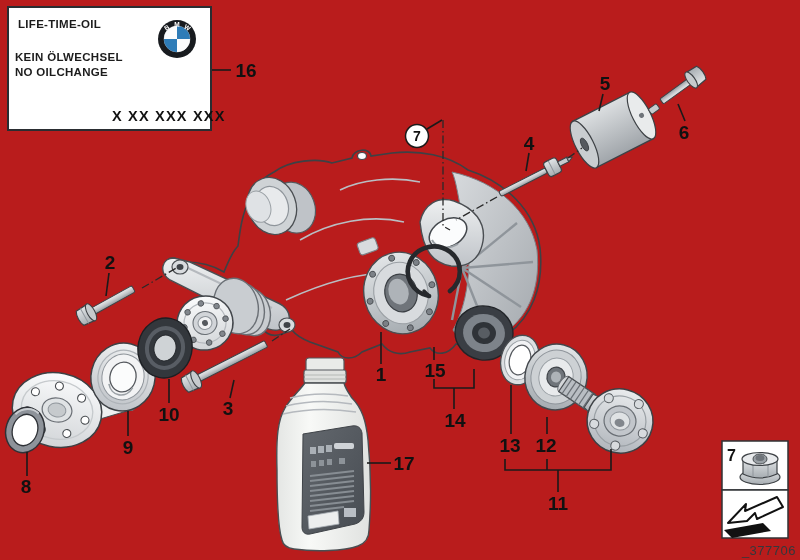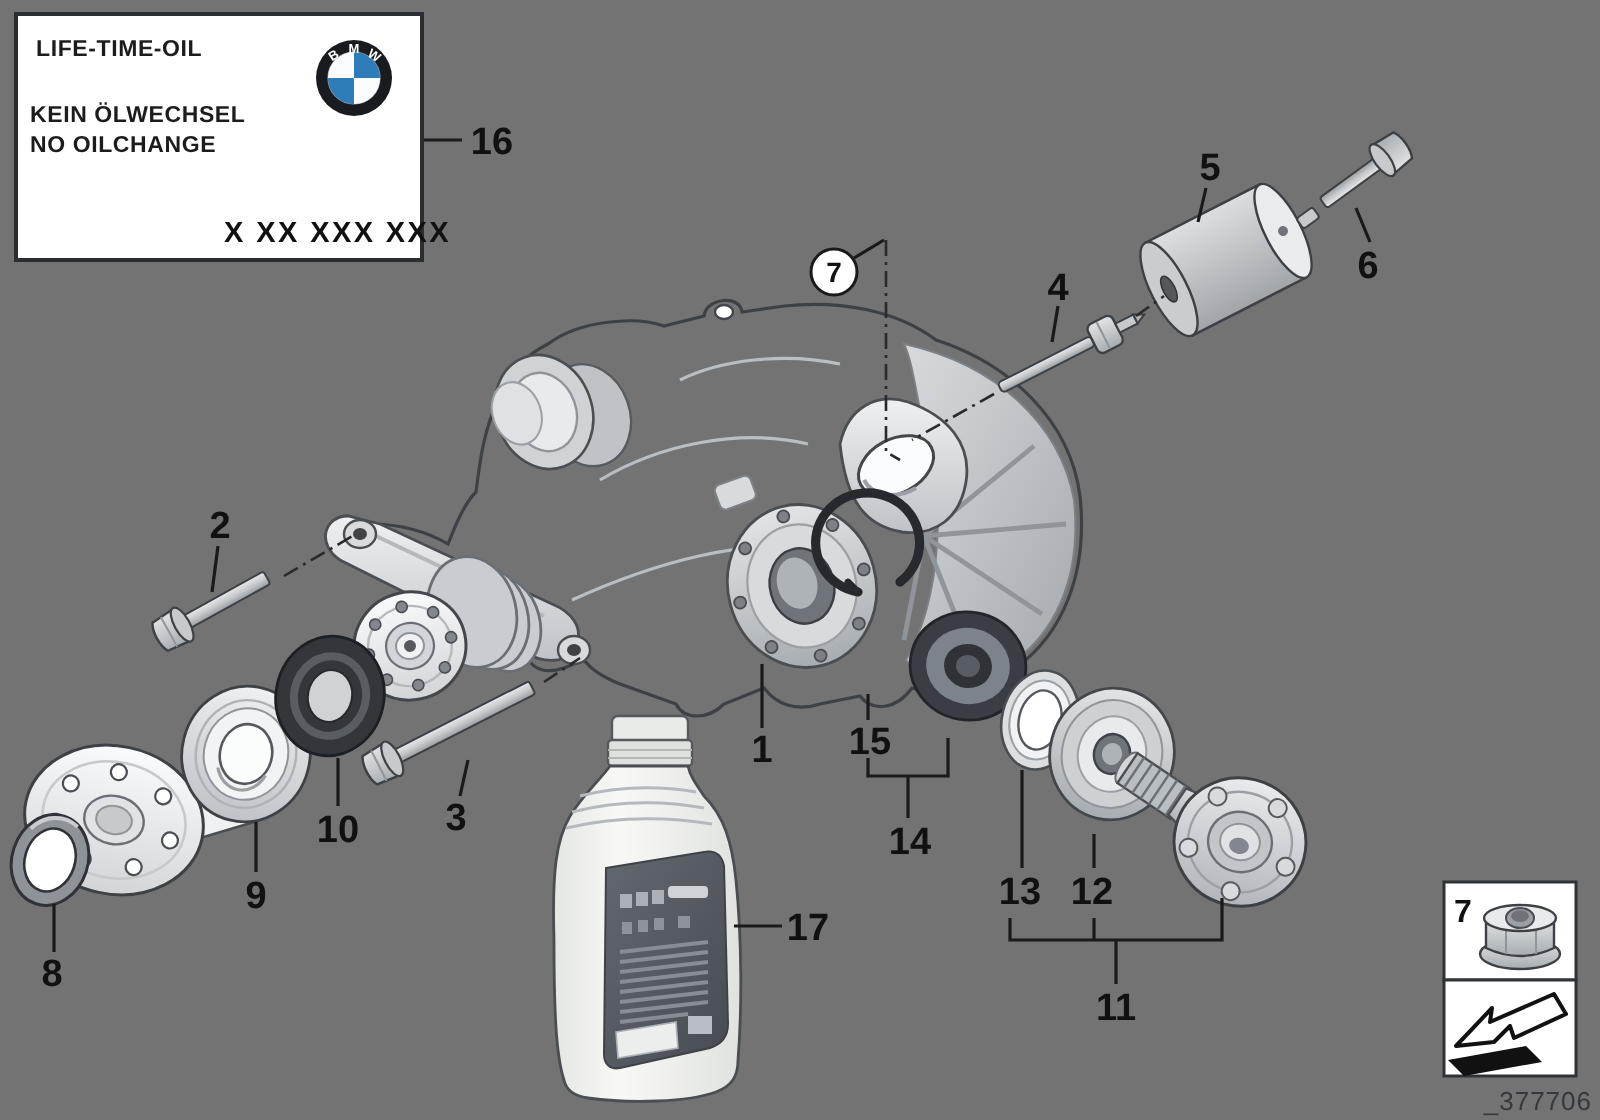--- a/index.html
+++ b/index.html
@@ -1,16 +1,16 @@
 <!DOCTYPE html>
 <html><head>
 <meta charset="utf-8">
 <style>
   html,body{margin:0;padding:0;background:#fff;}
-  .stage{position:relative;width:800px;height:560px;background:#737373;overflow:hidden;
+  .stage{position:relative;width:800px;height:560px;background:#b91c1c;overflow:hidden;
          font-family:"Liberation Sans",sans-serif;}
   svg{display:block;}
   text{font-family:"Liberation Sans",sans-serif;}
   .co{font-size:19px;font-weight:700;fill:#111;text-anchor:middle;}
   .co-circ{font-size:14px;font-weight:700;fill:#111;text-anchor:middle;}
   .co-inset{font-size:16px;font-weight:700;fill:#111;}
   .lbl{font-size:11.5px;font-weight:700;fill:#1c1c1c;letter-spacing:.3px;}
   .code{font-size:14.5px;font-weight:700;fill:#111;letter-spacing:1.2px;}
   .docnum{font-size:13px;fill:#35383c;letter-spacing:.5px;text-anchor:end;}
   .bmw-letter{font-size:6.5px;font-weight:700;fill:#fff;text-anchor:middle;}

